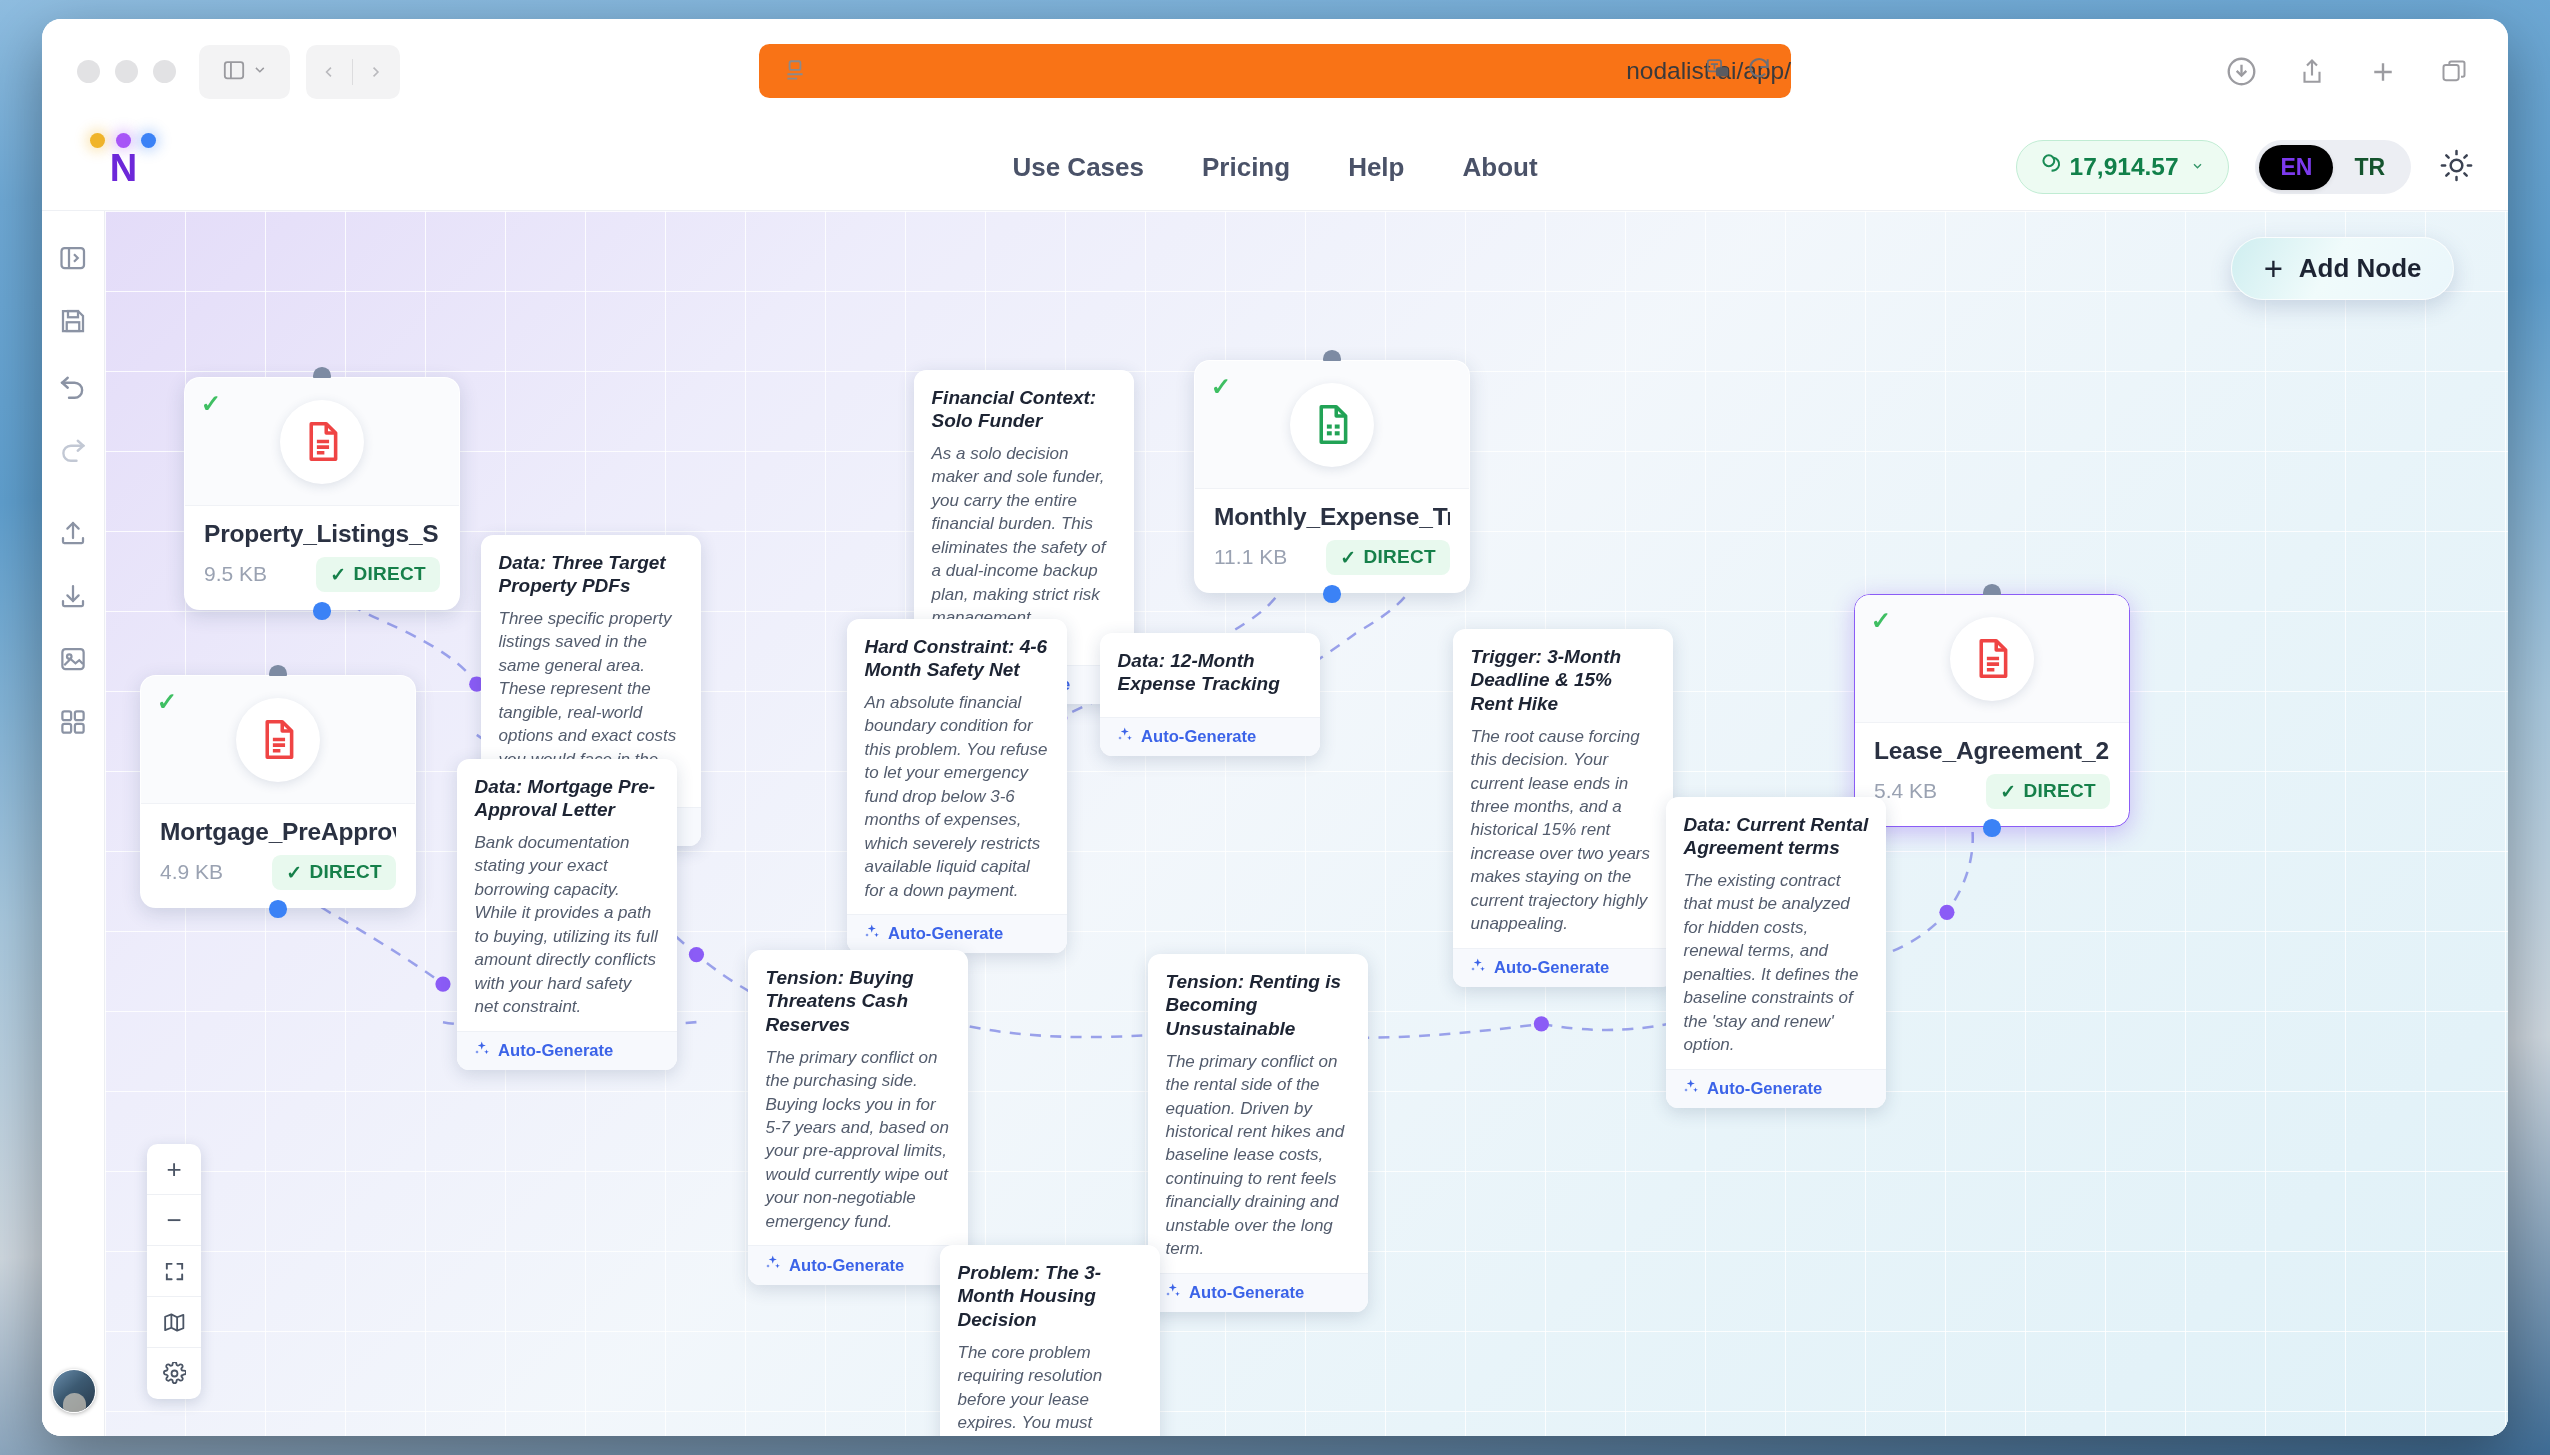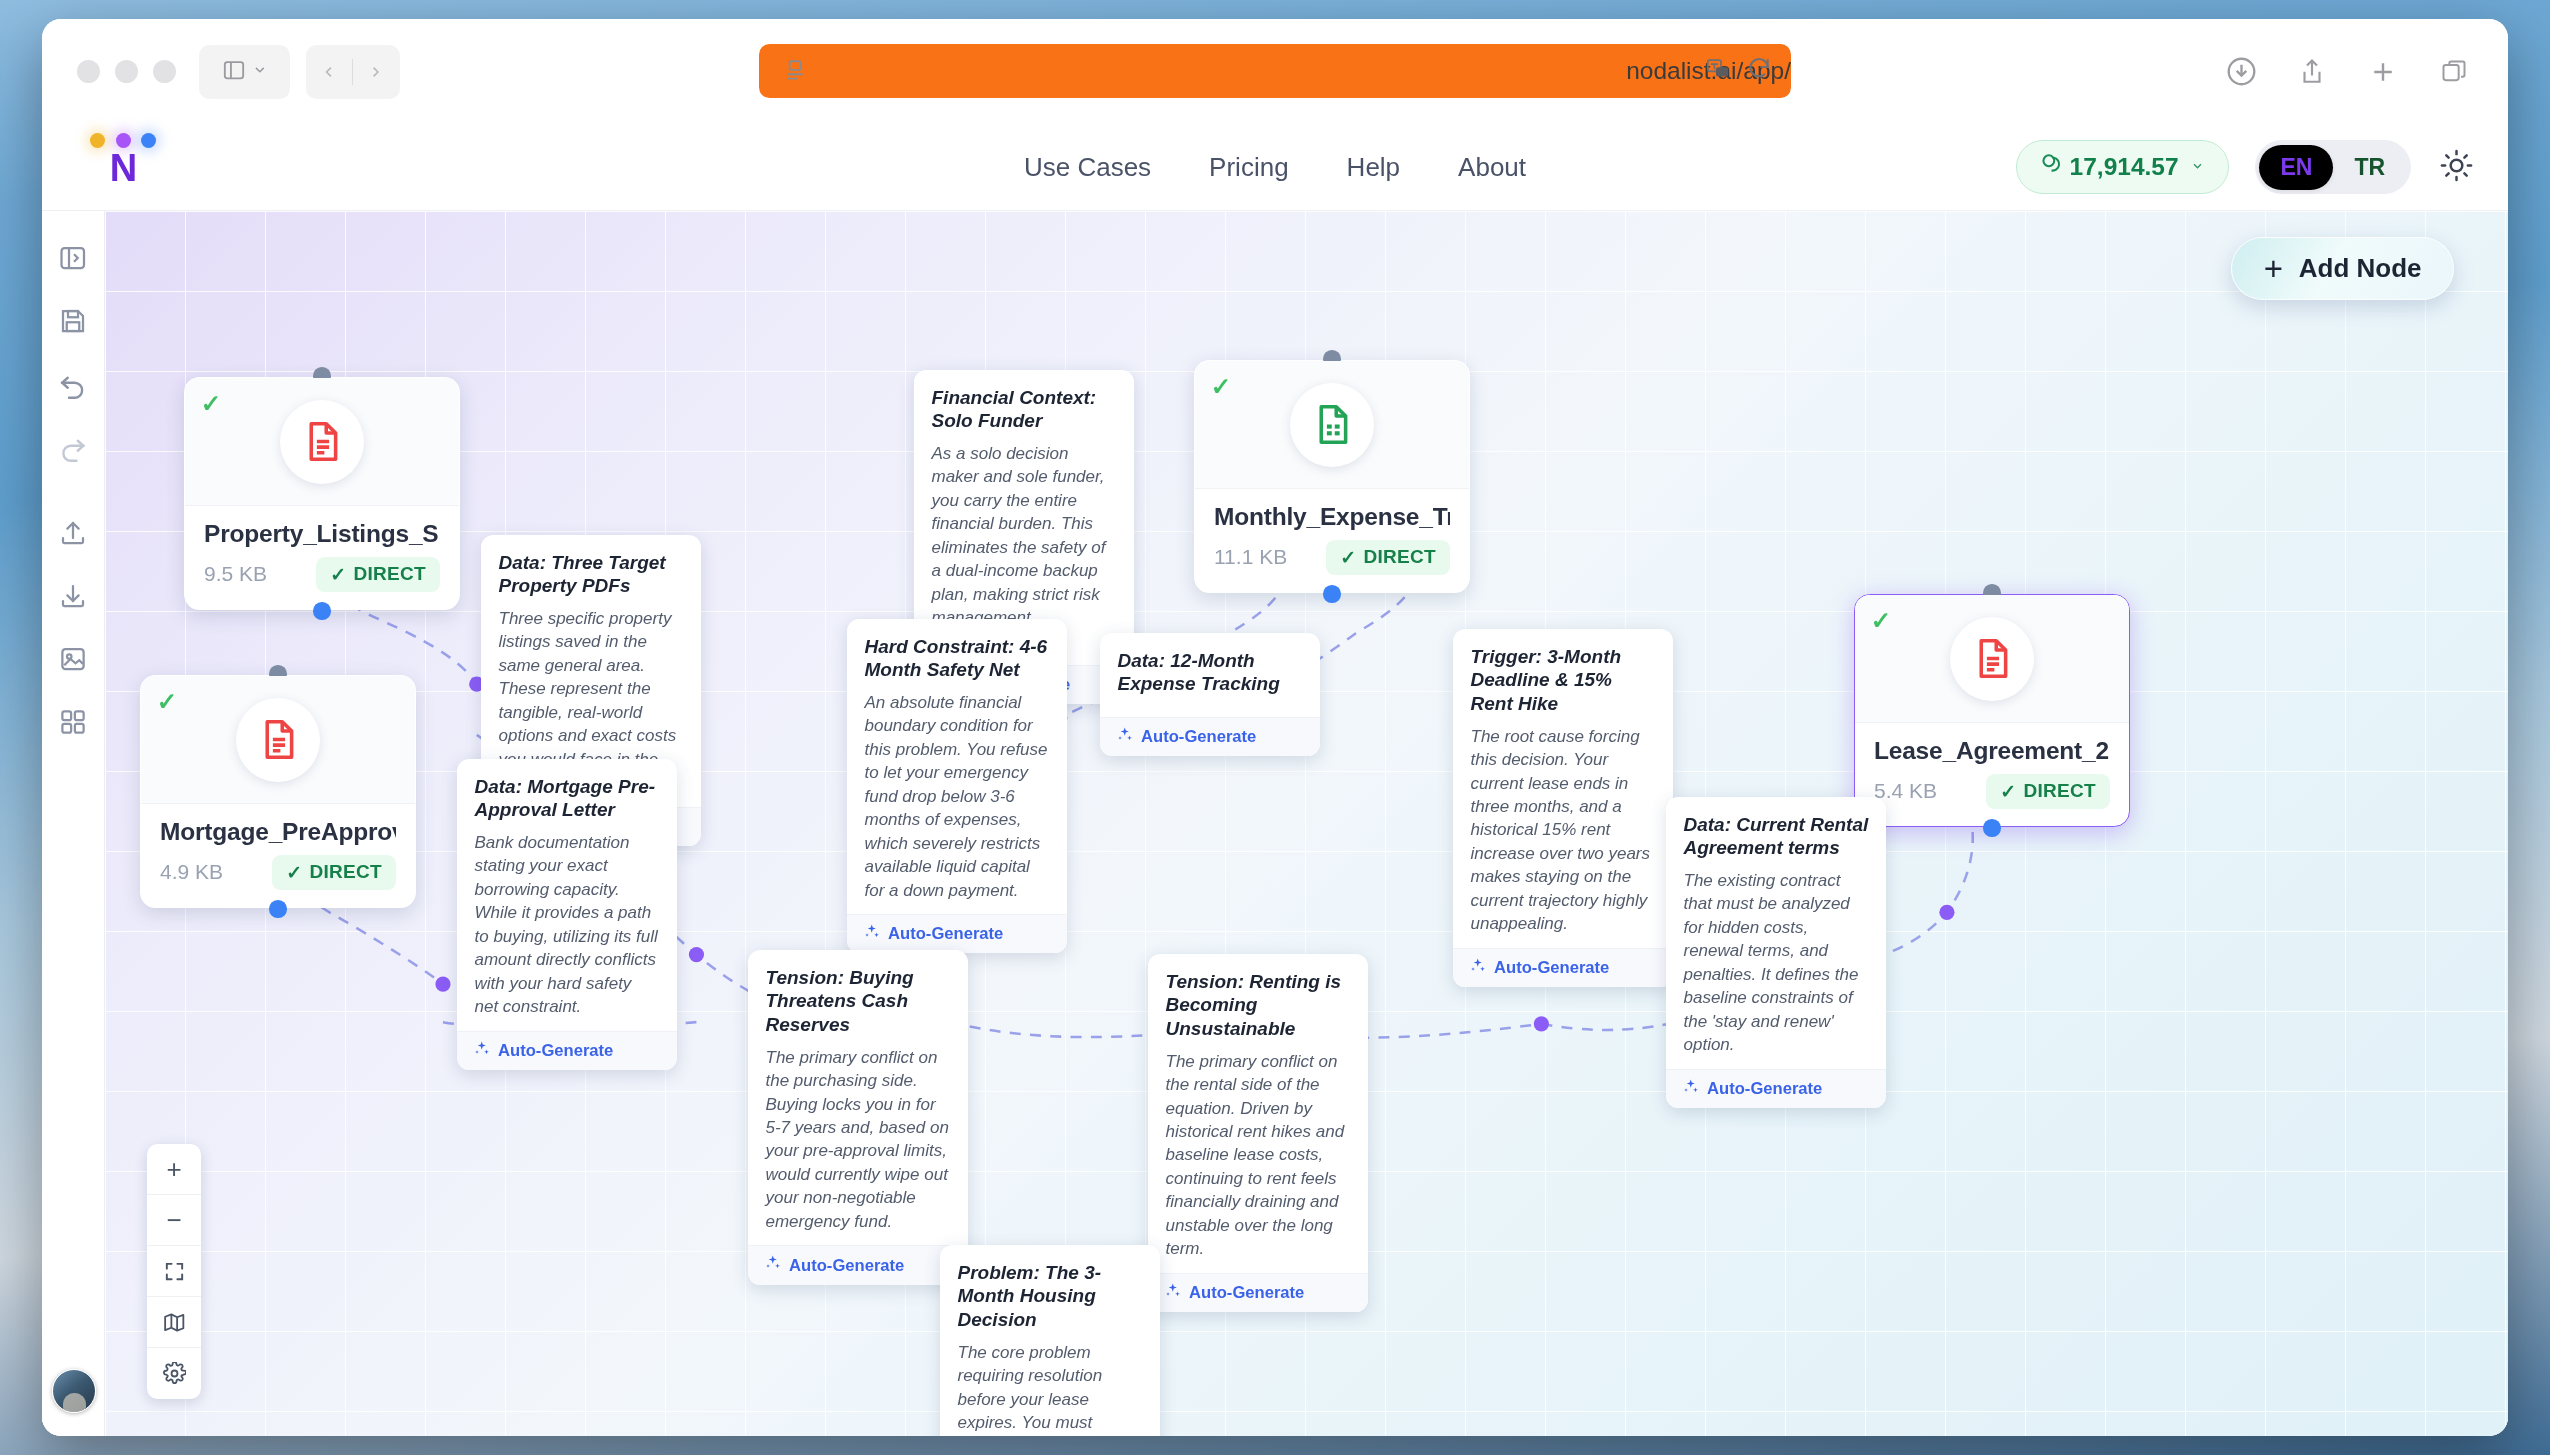--- a/index.html
+++ b/index.html
@@ -63,21 +63,21 @@
   }
   .logo { position: absolute; left: 33px; top: 8.7px; width: 96px; text-align: center; }
   .logo .dots { display: flex; gap: 10.5px; justify-content: center; margin-bottom: 1.7px; }
   .logo .dot { width: 15px; height: 15px; border-radius: 50%; }
   .logo .d1 { background: #f0b429; box-shadow: 0 0 12.2px 4.4px rgba(240,180,41,.28); }
   .logo .d2 { background: #a855f7; box-shadow: 0 0 12.2px 4.4px rgba(168,85,247,.25); }
   .logo .d3 { background: #3b82f6; box-shadow: 0 0 12.2px 4.4px rgba(59,130,246,.25); }
   .logo .letter { font-size: 38px; font-weight: 700; color: #6d28d9; line-height: 1; letter-spacing: -0.9px; }
 
   .nav { position: absolute; left: 50%; transform: translateX(-50%); display: flex; gap: 58px; }
-  .nav a { color: #4a5268; font-size: 26px; font-weight: 400; text-decoration: none; text-align: center; }
+  .nav a { color: #4a5268; font-size: 26px; font-weight: 700; text-decoration: none; text-align: center; }
 
   .hdr-right { position: absolute; right: 31.5px; display: flex; align-items: center; gap: 26px; }
   .credits {
     display: flex; align-items: center; gap: 6px;
     height: 54px; padding: 0 21px;
     background: #edfbf2; border: 0.9px solid #c0ecd3; border-radius: 874px;
     color: #11804a; font-size: 24.5px; font-weight: 600;
   }
   .credits .chev { font-size: 17.5px; color: #35976a; margin-left: 3.5px; }
   .langtoggle {

